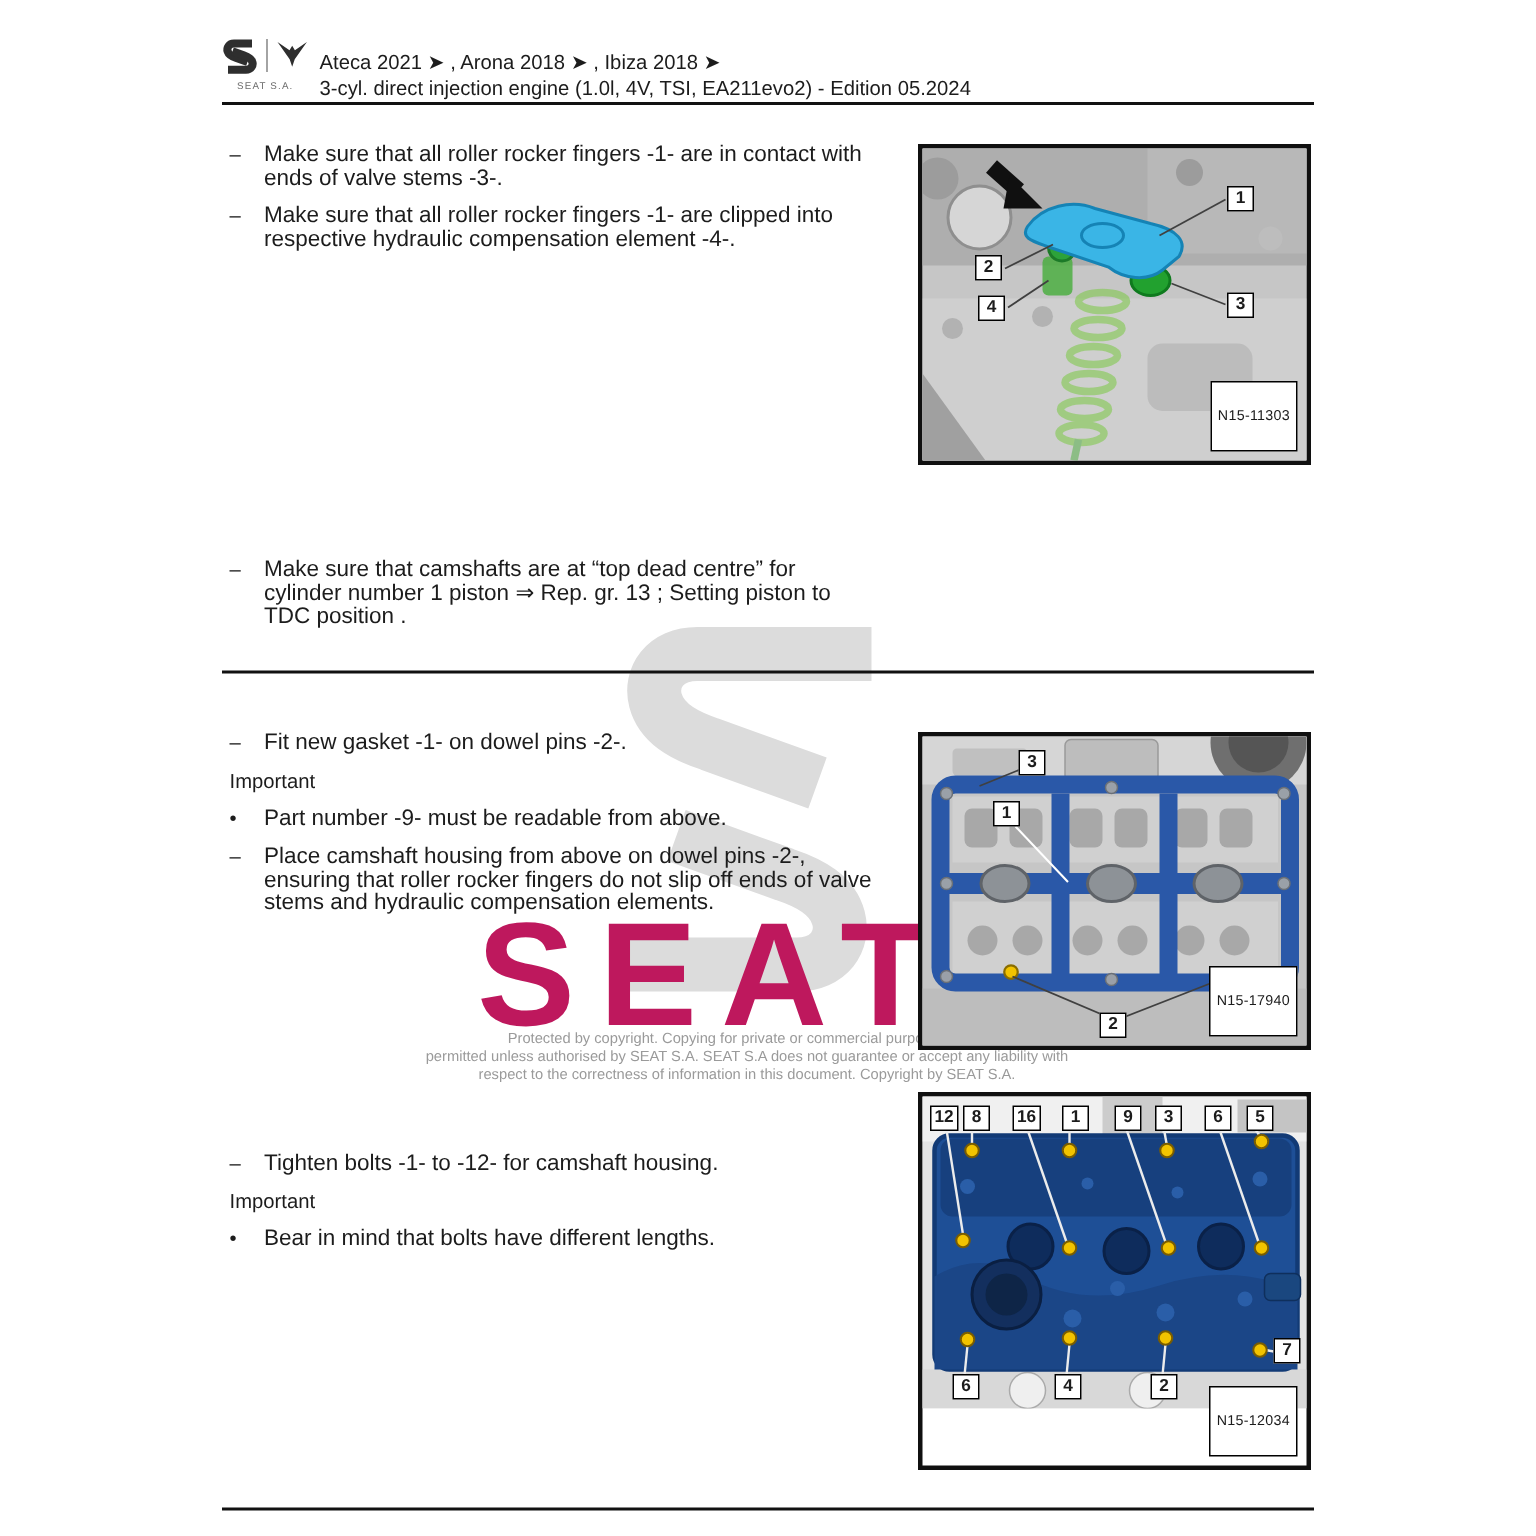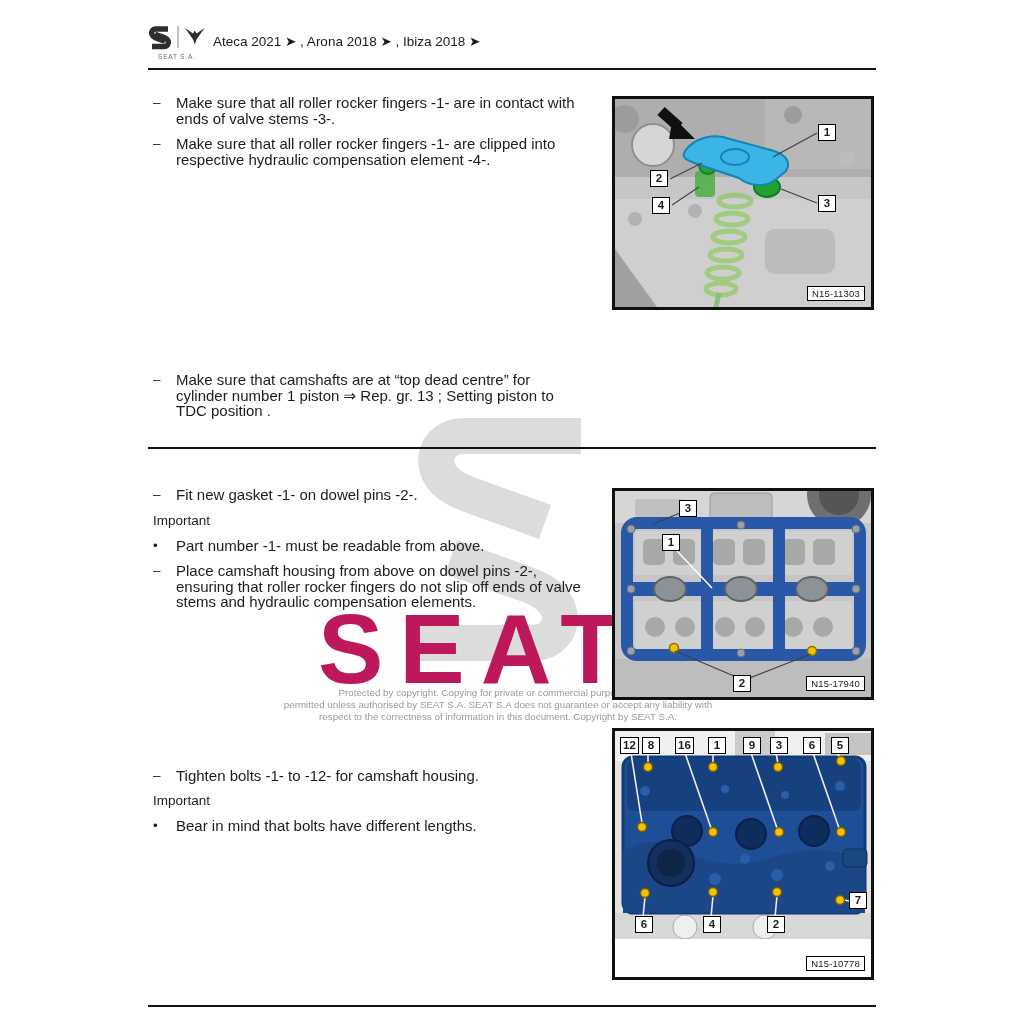--- a/index.html
+++ b/index.html
@@ -19,21 +19,21 @@
   .li .tx{flex:1;font-size:15px;line-height:15.5px;}
   .plain{position:absolute;left:153px;width:428px;font-size:13.5px;line-height:15.5px;z-index:1;}
   
   .fig{position:absolute;left:612px;width:262px;background:#fff;border:3px solid #101010;
        box-sizing:border-box;z-index:2;}
   .fig svg{display:block;}
   .co{position:absolute;min-width:12px;height:15px;padding:0 2px;background:#fff;
       border:1.3px solid #000;display:flex;align-items:center;justify-content:center;
       font-size:11.5px;font-weight:600;line-height:1;z-index:3;}
   .figlabel{position:absolute;right:6px;bottom:6px;background:#fff;border:1px solid #000;
-      font-size:9.5px;padding:1px 4px;letter-spacing:.2px;z-index:3;}
+      font-size:9.5px;padding:17px 4px;letter-spacing:.2px;z-index:3;}
   
   .wm{position:absolute;z-index:0;}
   .wm-word{left:318px;top:600px;font-size:98px;font-weight:bold;color:#be185d;
       letter-spacing:16px;line-height:1;}
   
   .copy{position:absolute;left:253px;top:687px;width:490px;text-align:center;z-index:1;
       color:#9a9a9a;font-size:9.8px;line-height:12px;}
   .logo-caption{font-size:6.5px;letter-spacing:.8px;fill:#6e6e6e;}
 </style>
 </head>
@@ -52,20 +52,21 @@
       <path d="M20 5 H8 C4.5 5 3 8 3.8 10.3 C4.5 12.5 6.5 13.6 9.5 14.6 L17 17.2" stroke="#2e2e2e" stroke-width="5.4" fill="none"></path>
       <path d="M4 22.5 H16 C19.5 22.5 21 19.5 20.2 17.2 C19.5 15 17.5 13.9 14.5 12.9 L7 10.3" stroke="#2e2e2e" stroke-width="5.4" fill="none"></path>
     </g>
     <line x1="30" y1="2" x2="30" y2="24" stroke="#9a9a9a" stroke-width="1.2"></line>
     <g>
       <path d="M37 4 L45 9.5 L46.8 6.5 L48.6 9.5 L56.6 4 L48.5 15.5 L46.8 20.5 L45.1 15.5 Z" fill="#2e2e2e"></path>
     </g>
     <text class="logo-caption" x="10" y="35">SEAT S.A.</text>
   </svg>
   <div class="hdr-models">Ateca 2021 ➤ , Arona 2018 ➤ , Ibiza 2018 ➤</div>
+  <div class="hdr-engine">3-cyl. direct injection engine (1.0l, 4V, TSI, EA211evo2) - Edition 05.2024</div>
   <div class="rule rule-hdr"></div>
 
   <div class="li" style="top:95px">
     <span class="mk">–</span>
     <span class="tx">Make sure that all roller rocker fingers -1- are in contact with ends of valve stems -3-.</span>
   </div>
   <div class="li" style="top:136px">
     <span class="mk">–</span>
     <span class="tx">Make sure that all roller rocker fingers -1- are clipped into respective hydraulic compensation element -4-.</span>
   </div>
@@ -125,21 +126,21 @@
   </div>
   <div class="rule rule-mid"></div>
 
   <div class="li" style="top:487px">
     <span class="mk">–</span>
     <span class="tx">Fit new gasket -1- on dowel pins -2-.</span>
   </div>
   <div class="plain" style="top:513px">Important</div>
   <div class="li" style="top:538px">
     <span class="mk">•</span>
-    <span class="tx">Part number -1- must be readable from above.</span>
+    <span class="tx">Part number -9- must be readable from above.</span>
   </div>
   <div class="li" style="top:563px">
     <span class="mk">–</span>
     <span class="tx">Place camshaft housing from above on dowel pins -2-, ensuring that roller rocker fingers do not slip off ends of valve stems and hydraulic compensation elements.</span>
   </div>
 
   <div class="copy">
     <div>Protected by copyright. Copying for private or commercial purposes, in pa</div>
     <div>permitted unless authorised by SEAT S.A. SEAT S.A does not guarantee or accept any liability with</div>
     <div>respect to the correctness of information in this document. Copyright by SEAT S.A.</div>
@@ -279,17 +280,17 @@
     <div class="co" style="left:60px;top:6px">16</div>
     <div class="co" style="left:93px;top:6px">1</div>
     <div class="co" style="left:128px;top:6px">9</div>
     <div class="co" style="left:155px;top:6px">3</div>
     <div class="co" style="left:188px;top:6px">6</div>
     <div class="co" style="left:216px;top:6px">5</div>
     <div class="co" style="left:20px;top:185px">6</div>
     <div class="co" style="left:88px;top:185px">4</div>
     <div class="co" style="left:152px;top:185px">2</div>
     <div class="co" style="left:234px;top:161px">7</div>
-    <div class="figlabel">N15-10778</div>
+    <div class="figlabel">N15-12034</div>
   </div>
 
   <div class="rule rule-bot"></div>
 </div>
 
 </body></html>

